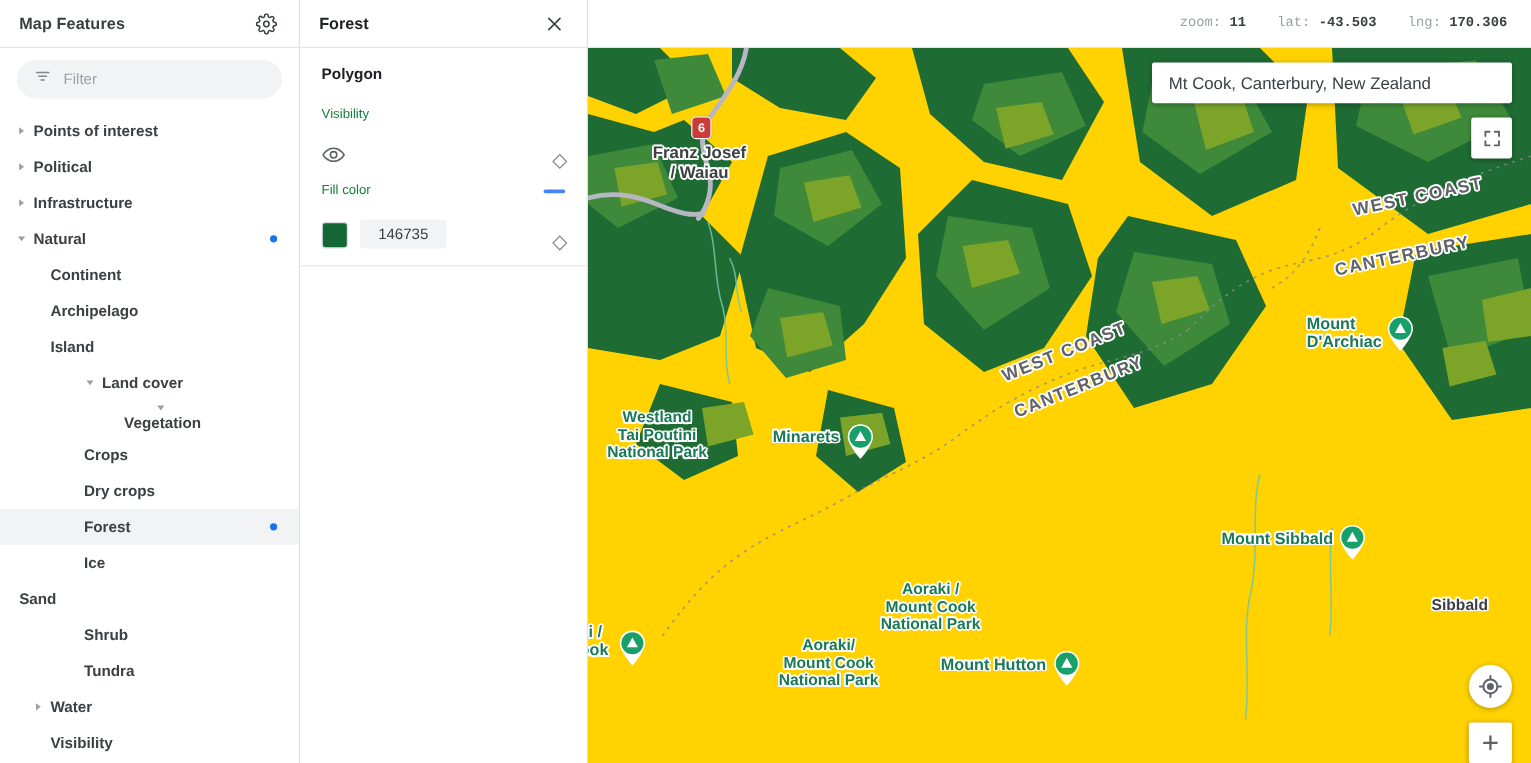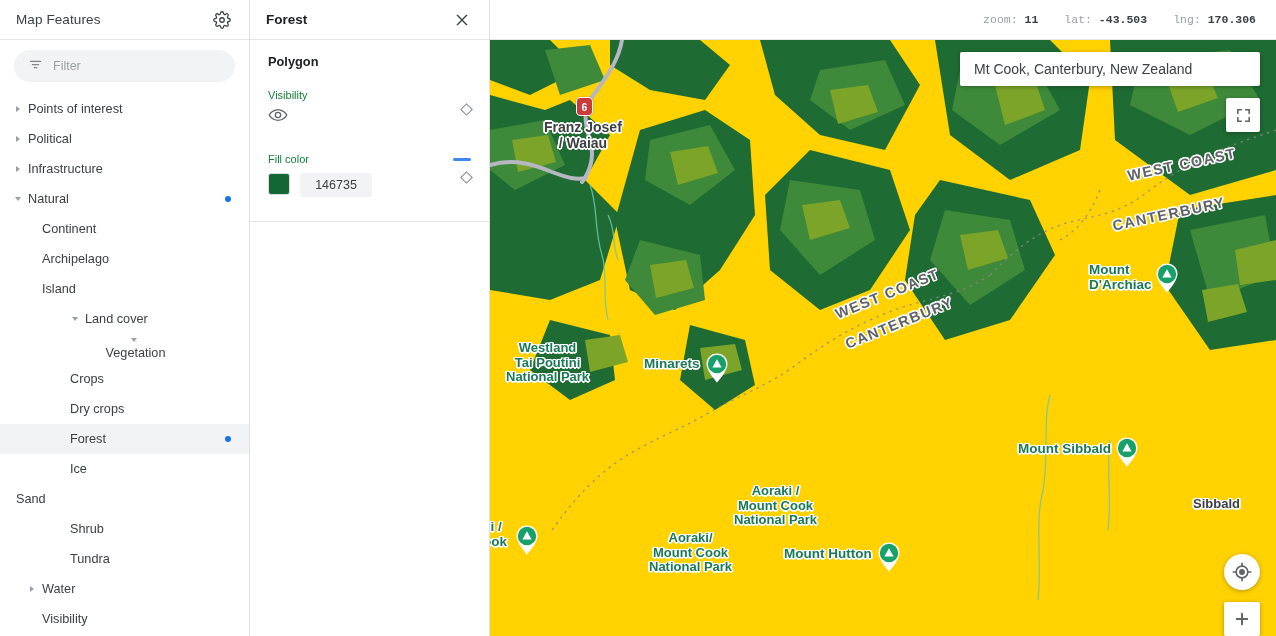--- a/index.html
+++ b/index.html
@@ -20,34 +20,34 @@
     display: flex; flex-direction: column;
     flex: 0 0 250px;
     overflow: hidden;
   }
   .sb-header {
     height: 40px; flex: 0 0 40px;
     display: flex; align-items: center;
     padding: 0 16px;
     border-bottom: 1px solid #e5e5e5;
   }
-  .sb-title { font-size: 13.5px; color: #3c4043; font-weight: 400; flex: 1; letter-spacing: .1px; }
+  .sb-title { font-size: 13.5px; color: #3c4043; font-weight: 700; flex: 1; letter-spacing: .1px; }
   .gear-btn { width: 22px; height: 22px; display: flex; align-items: center; justify-content: center; cursor: pointer; }
   .filter-wrap { padding: 10px 14px 8px 14px; }
   .filter-box {
     height: 32px; border-radius: 16px; background: #f1f3f4;
     display: flex; align-items: center; padding: 0 14px; gap: 10px;
   }
   .filter-input {
     border: 0; background: transparent; outline: none;
     font-family: "Liberation Sans", sans-serif; font-size: 12.5px;
     color: #3c4043; width: 100%;
   }
   .filter-input::placeholder { color: #9aa0a6; }
-  .tree { flex: 1; overflow: hidden; padding-top: 4px; }
+  .tree { flex: 1; overflow: hidden; padding-top: 4px; font-weight: bold; }
   .tree-item {
     height: 30px; display: flex; align-items: center;
     font-size: 12.7px; color: #3c4043; cursor: pointer;
     position: relative; padding-right: 18px;
   }
   .tree-item.selected { background: #f1f3f4; }
   .tw {
     width: 12px; flex: 0 0 12px; display: flex;
     align-items: center; justify-content: center;
     margin-right: 4px;
@@ -74,21 +74,21 @@
   }
   .pr-header {
     height: 40px; flex: 0 0 40px; display: flex; align-items: center;
     padding: 0 16px; border-bottom: 1px solid #e5e5e5;
   }
   .pr-title { font-size: 13.5px; color: #202124; font-weight: 700; flex: 1; }
   .close-btn { width: 22px; height: 22px; display: flex; align-items: center; justify-content: center; cursor: pointer; }
   .pr-body { padding: 14px 18px 0 18px; border-bottom: 1px solid #e5e5e5; padding-bottom: 14px; }
   .sec-title { font-size: 12.8px; font-weight: 700; color: #202124; margin-bottom: 20px; }
   .field-label { font-size: 11px; color: #15803d; margin-bottom: 4px; }
-  .row { display: flex; align-items: flex-start; height: 34px; }
+  .row { display: flex; align-items: flex-end; height: 34px; }
   .row .spacer { flex: 1; }
   .diamond {
     width: 9px; height: 9px; border: 1.3px solid #80868b;
     transform: rotate(45deg); cursor: pointer;
   }
   .bluedash { width: 18px; height: 3px; background: #4285f4; border-radius: 2px; cursor: pointer; }
   .label-row { display: flex; align-items: center; }
   .label-row .spacer { flex: 1; }
   .swatch {
     width: 22px; height: 22px; border-radius: 3px;

